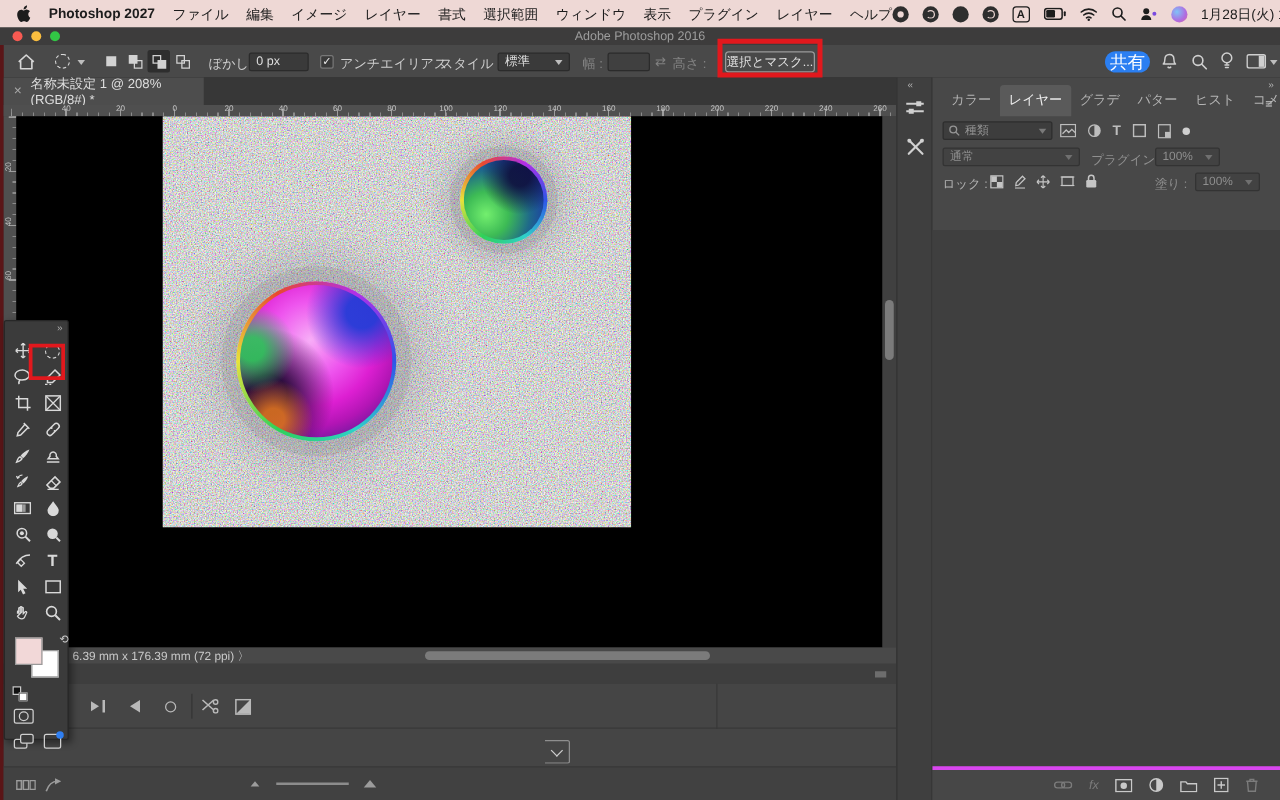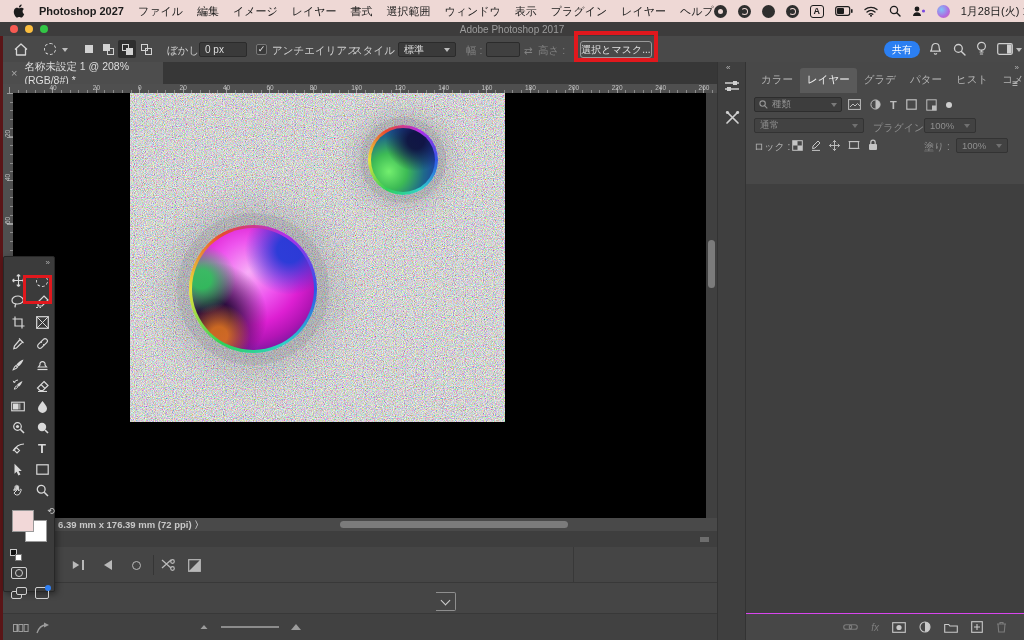--- a/index.html
+++ b/index.html
@@ -37,21 +37,21 @@
   .mode-btn.pressed{background:#2e2e2e;}
   .sq{width:8px;height:8px;background:#d2d2d2;display:inline-block;}
   .sq.o{background:transparent;border:1.2px solid #d2d2d2;}
   .dbl{position:relative;width:11px;height:11px;}
   .dbl .sq{position:absolute;width:7px;height:7px;}
   .checkbox{position:absolute;top:8px;width:11px;height:11px;background:#3a3a3a;border:1px solid #777;border-radius:2px;
     color:#e8e8e8;font-size:9px;line-height:9px;text-align:center;}
   .btn-outline{position:absolute;border:1px solid #9a9a9a;border-radius:3px;background:transparent;
     color:#e2e2e2;font-size:10px;display:flex;align-items:center;justify-content:center;}
   .share-btn{position:absolute;left:884px;top:5px;width:36px;height:17px;border-radius:9px;background:#2b7ff2;
-    color:#fff;font-size:10px;display:flex;align-items:center;justify-content:center;}
+    color:#fff;font-size:14px;display:flex;align-items:center;justify-content:center;}
   
   .anno{position:absolute;border:4px solid #e1181d;z-index:60;}
   
   .red-sliver{left:0;top:36px;width:3px;height:604px;background:#5a1517;}
   .tabbar{left:3px;top:62px;width:714px;height:22px;background:#373737;}
   .doc-tab{position:absolute;left:0;top:0;width:160px;height:22px;background:#4d4d4d;display:flex;align-items:center;gap:7px;
     padding:0 8px;font-size:10.5px;color:#dedede;}
   .tab-close{color:#a9a9a9;font-size:11px;}
   .hruler{left:3px;top:84px;width:714px;height:9px;background:#4f4f4f;
     background-image:repeating-linear-gradient(90deg,#8b8b8b 0 1px,transparent 1px 8.68px);
@@ -81,21 +81,21 @@
     radial-gradient(circle at 8% 42%,rgba(45,200,90,.9) 0 7%,rgba(45,200,90,0) 26%),
     radial-gradient(circle at 22% 88%,rgba(230,120,30,.85) 0 6%,rgba(230,120,30,0) 22%),
     radial-gradient(circle at 18% 72%,rgba(25,8,45,.9) 0 12%,rgba(25,8,45,0) 40%),
     radial-gradient(circle at 46% 36%,#f7aef7 0%,#ee55ee 30%,#dd1fd2 52%,#b315b5 68%,#64199a 85%,#2c1345 100%);}
   .bubble.small .core{background:
     radial-gradient(circle at 70% 20%,rgba(15,15,60,.9) 0 12%,rgba(15,15,60,0) 45%),
     radial-gradient(circle at 28% 68%,#73ef6e 0%,#3dbb55 28%,#1f6a8a 55%,#1c3ba8 78%,#111d5e 100%);}
   .vscroll{left:706px;top:93px;width:11px;height:425px;background:#404040;}
   .vscroll-thumb{position:absolute;left:2px;top:147px;width:7px;height:48px;background:#7b7b7b;border-radius:4px;}
   .statusbar{left:3px;top:518px;width:714px;height:13px;background:#494949;font-size:9.5px;color:#c9c9c9;}
-  .status-text{position:absolute;left:55px;top:1px;font-weight:bold;}
+  .status-text{position:absolute;left:55px;top:1px;}
   .hscroll-thumb{position:absolute;left:337px;top:3px;width:228px;height:7px;background:#7b7b7b;border-radius:4px;}
   .understrip{left:3px;top:531px;width:714px;height:16px;background:#3e3e3e;}
   .gripper{position:absolute;right:8px;top:6px;width:9px;height:5px;background:#6d6d6d;}
   
   .timeline{left:3px;top:547px;width:714px;height:93px;background:#454545;}
   .tl-header{position:absolute;left:0;top:0;width:714px;height:36px;border-bottom:1px solid #383838;}
   .tl-ctrl{position:absolute;top:10px;display:flex;align-items:center;justify-content:center;width:18px;height:16px;color:#b9b9b9;}
   .tri-r{width:0;height:0;border-top:5px solid transparent;border-bottom:5px solid transparent;border-left:8px solid #b9b9b9;}
   .tri-l{width:0;height:0;border-top:5px solid transparent;border-bottom:5px solid transparent;border-right:8px solid #b9b9b9;}
   .bar-v{width:2px;height:10px;background:#b9b9b9;margin-left:2px;}
@@ -133,21 +133,21 @@
   .lock-icons{position:absolute;display:flex;gap:8px;align-items:center;color:#c5c5c5;}
   .layer-row{position:absolute;left:0px;top:93px;width:279px;height:29px;background:#525252;display:flex;align-items:center;}
   .eye{width:12px;height:8px;border:1.2px solid #cfcfcf;border-radius:50%;position:relative;margin:0 9px 0 10px;}
   .eye::after{content:"";position:absolute;left:3px;top:1.5px;width:3.5px;height:3.5px;background:#cfcfcf;border-radius:50%;}
   .layer-thumb{width:30px;height:23px;border:1px solid #8a8a8a;margin-right:9px;background:
     radial-gradient(circle at 75% 20%,#2e9e4e 0 12%,transparent 24%),
     radial-gradient(circle at 32% 68%,#e040e0 0 16%,#7a2a8a 28%,transparent 42%),
     #4e4a55;}
   .layer-name{font-size:10.5px;color:#e4e4e4;flex:1;}
   .rp-list{position:absolute;left:0;top:122px;width:279px;height:429px;background:#3f3f3f;}
-  .rp-bottom{position:absolute;left:0;top:551px;width:279px;height:27px;background:#474747;border-top:1px solid #d946ef;
+  .rp-bottom{position:absolute;left:0;top:551px;width:279px;height:27px;background:#474747;border-top:3px solid #d946ef;
     display:flex;align-items:center;justify-content:flex-end;gap:13px;padding-right:18px;}
   .fx-text{font-size:10px;color:#7c7c7c;font-style:italic;}
   
   .toolbar{left:3px;top:256px;width:52px;height:336px;background:#3b3b3b;border:1px solid #272727;border-radius:2px;
     box-shadow:2px 2px 6px rgba(0,0,0,.4);z-index:40;}
   .tb-head{position:absolute;top:1px;right:5px;font-size:8px;color:#b0b0b0;letter-spacing:-1px;}
   .tool-grid{position:absolute;left:2px;top:13px;width:48px;display:grid;grid-template-columns:24px 24px;}
   .tool{width:24px;height:21px;display:flex;align-items:center;justify-content:center;color:#d9d9d9;}
   .dash-circle{width:12px;height:12px;border:1.2px dashed #d9d9d9;border-radius:50%;}
   .swatches{position:absolute;left:8px;top:253px;width:40px;height:36px;}
@@ -221,21 +221,21 @@
       <span class="mb-item">1月28日(火) 12:52</span>
     </div>
   </div>
 
   <div class="abs titlebar">
     <div class="lights">
       <span class="light" style="background:#f75a52"></span>
       <span class="light" style="background:#fbbe3f"></span>
       <span class="light" style="background:#32c645"></span>
     </div>
-    <div class="titlebar-title">Adobe Photoshop 2017</div>
+    <div class="titlebar-title">Adobe Photoshop 2016</div>
   </div>
 
   <div class="abs optionsbar">
     <svg class="ic abs" style="left:14px;top:7px" width="14" height="13" viewBox="0 0 14 13">
       <path d="M1 6.5 7 1l6 5.5M2.5 5.8V12h9V5.8" fill="none" stroke="#d6d6d6" stroke-width="1.3" stroke-linejoin="round"></path>
     </svg>
     <span class="abs dash-circle" style="left:44px;top:7px"></span>
     <span class="abs caret" style="left:62px;top:12px"></span>
     <span class="mode-btn" style="left:80px">
         <span class="sq"></span>

